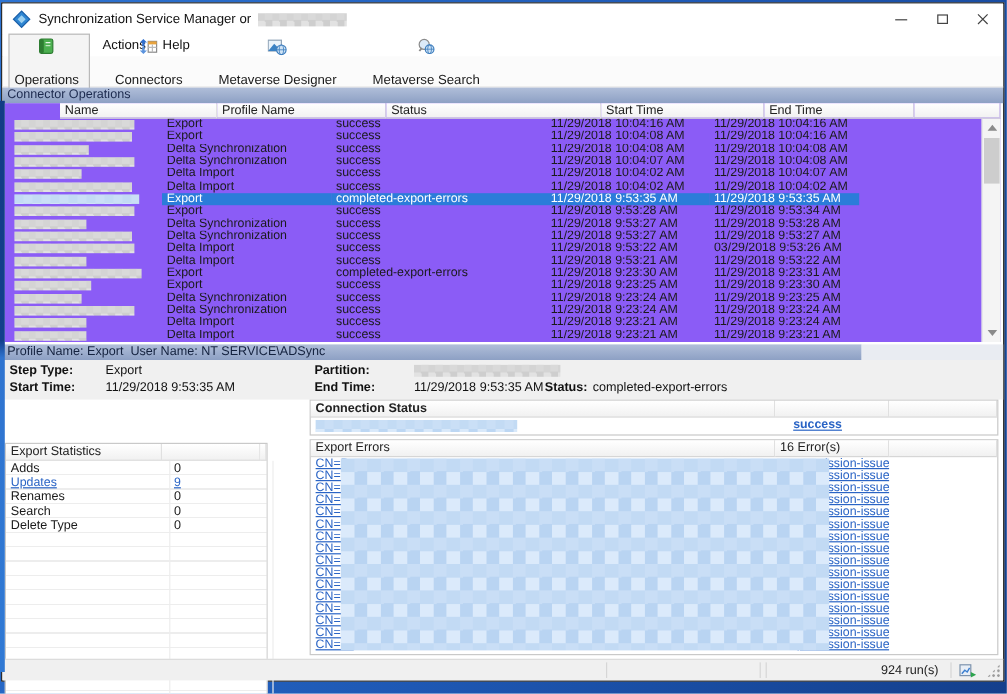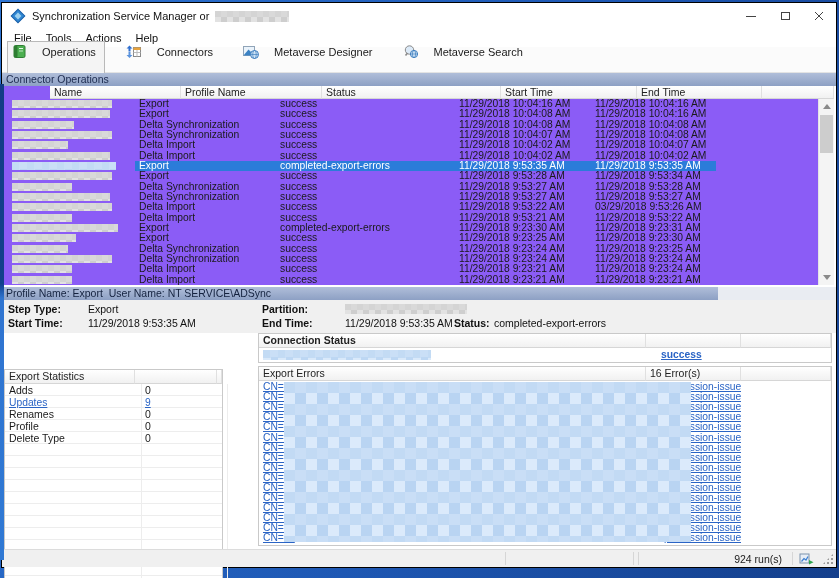--- a/index.html
+++ b/index.html
@@ -19,21 +19,21 @@
   .title-blur { width:74px; height:11px; margin-left:6px; }
   .win-ctrls { position:absolute; right:0; top:0; height:26px; display:flex; }
   .ctrl { width:34px; height:100%; display:flex; align-items:center; justify-content:center; }
   .ic-min { width:10px; height:1px; background:#444; }
   .ic-max { width:9px; height:8px; border:1px solid #444; }
   
   .menubar { position:absolute; top:26px; left:0; right:0; height:18px; display:flex; align-items:center; padding-left:5px; background:#fff; }
   .menu-item { padding:2px 7px; font-size:11px; color:#111; }
   
   .toolbar { position:absolute; top:44px; left:0; right:0; height:26px; background:#fbfbfb; border-bottom:1px solid #e3e3e3; display:flex; align-items:center; padding-left:5px; }
-  .tb-btn { display:flex; align-items:center; gap:15px; padding:2px 8px 18px 4px; margin-right:16px; font-size:11px; border:1px solid transparent; }
+  .tb-btn { display:flex; align-items:center; gap:15px; padding:2px 8px 18px 4px; margin-right:16px; font-size:11px; border:1px solid transparent;flex-direction:column; }
   .tb-btn.active { background:#f4f4f4; border-color:#b9b9b9; }
   
   .capbar { position:absolute; top:70px; left:0; right:0; height:13px; background:linear-gradient(180deg,#b0bed9,#8da0c4); color:#1c2a4e; line-height:13px; padding-left:4px; font-size:10.5px; }
   
   .ops { position:absolute; top:83px; left:2px; width:830px; height:199px; background:#8b5cf6;padding-left:46px; }
   .ops-header { display:flex; height:13px; }
   .hcell { background:linear-gradient(#ffffff,#f1f1f1); border-right:1px solid #e0e0e0; border-bottom:1px solid #d6d6d6; padding-left:4px; font-size:10.5px; line-height:12px; color:#222; white-space:nowrap; overflow:hidden; }
   .w-name{width:131px} .w-profile{width:141px} .w-status{width:179px} .w-start{width:136px} .w-end{width:125px} .w-fill{flex:1}
   .ops-body { position:absolute; top:13px; left:0; right:16px; bottom:0; overflow:hidden; }
   .ops-row { display:flex; height:10.34px; align-items:center; }
@@ -376,21 +376,21 @@
         </div>
         <div class="stat-row">
           <div class="stat-lbl"><span class="link">Updates</span></div>
           <div class="stat-val"><span class="link">9</span></div>
         </div>
         <div class="stat-row">
           <div class="stat-lbl"><span>Renames</span></div>
           <div class="stat-val"><span>0</span></div>
         </div>
         <div class="stat-row">
-          <div class="stat-lbl"><span>Profile</span></div>
+          <div class="stat-lbl"><span>Search</span></div>
           <div class="stat-val"><span>0</span></div>
         </div>
         <div class="stat-row">
           <div class="stat-lbl"><span>Delete Type</span></div>
           <div class="stat-val"><span>0</span></div>
         </div>
       </div>
   </div>
 
   <div class="pane conn">

